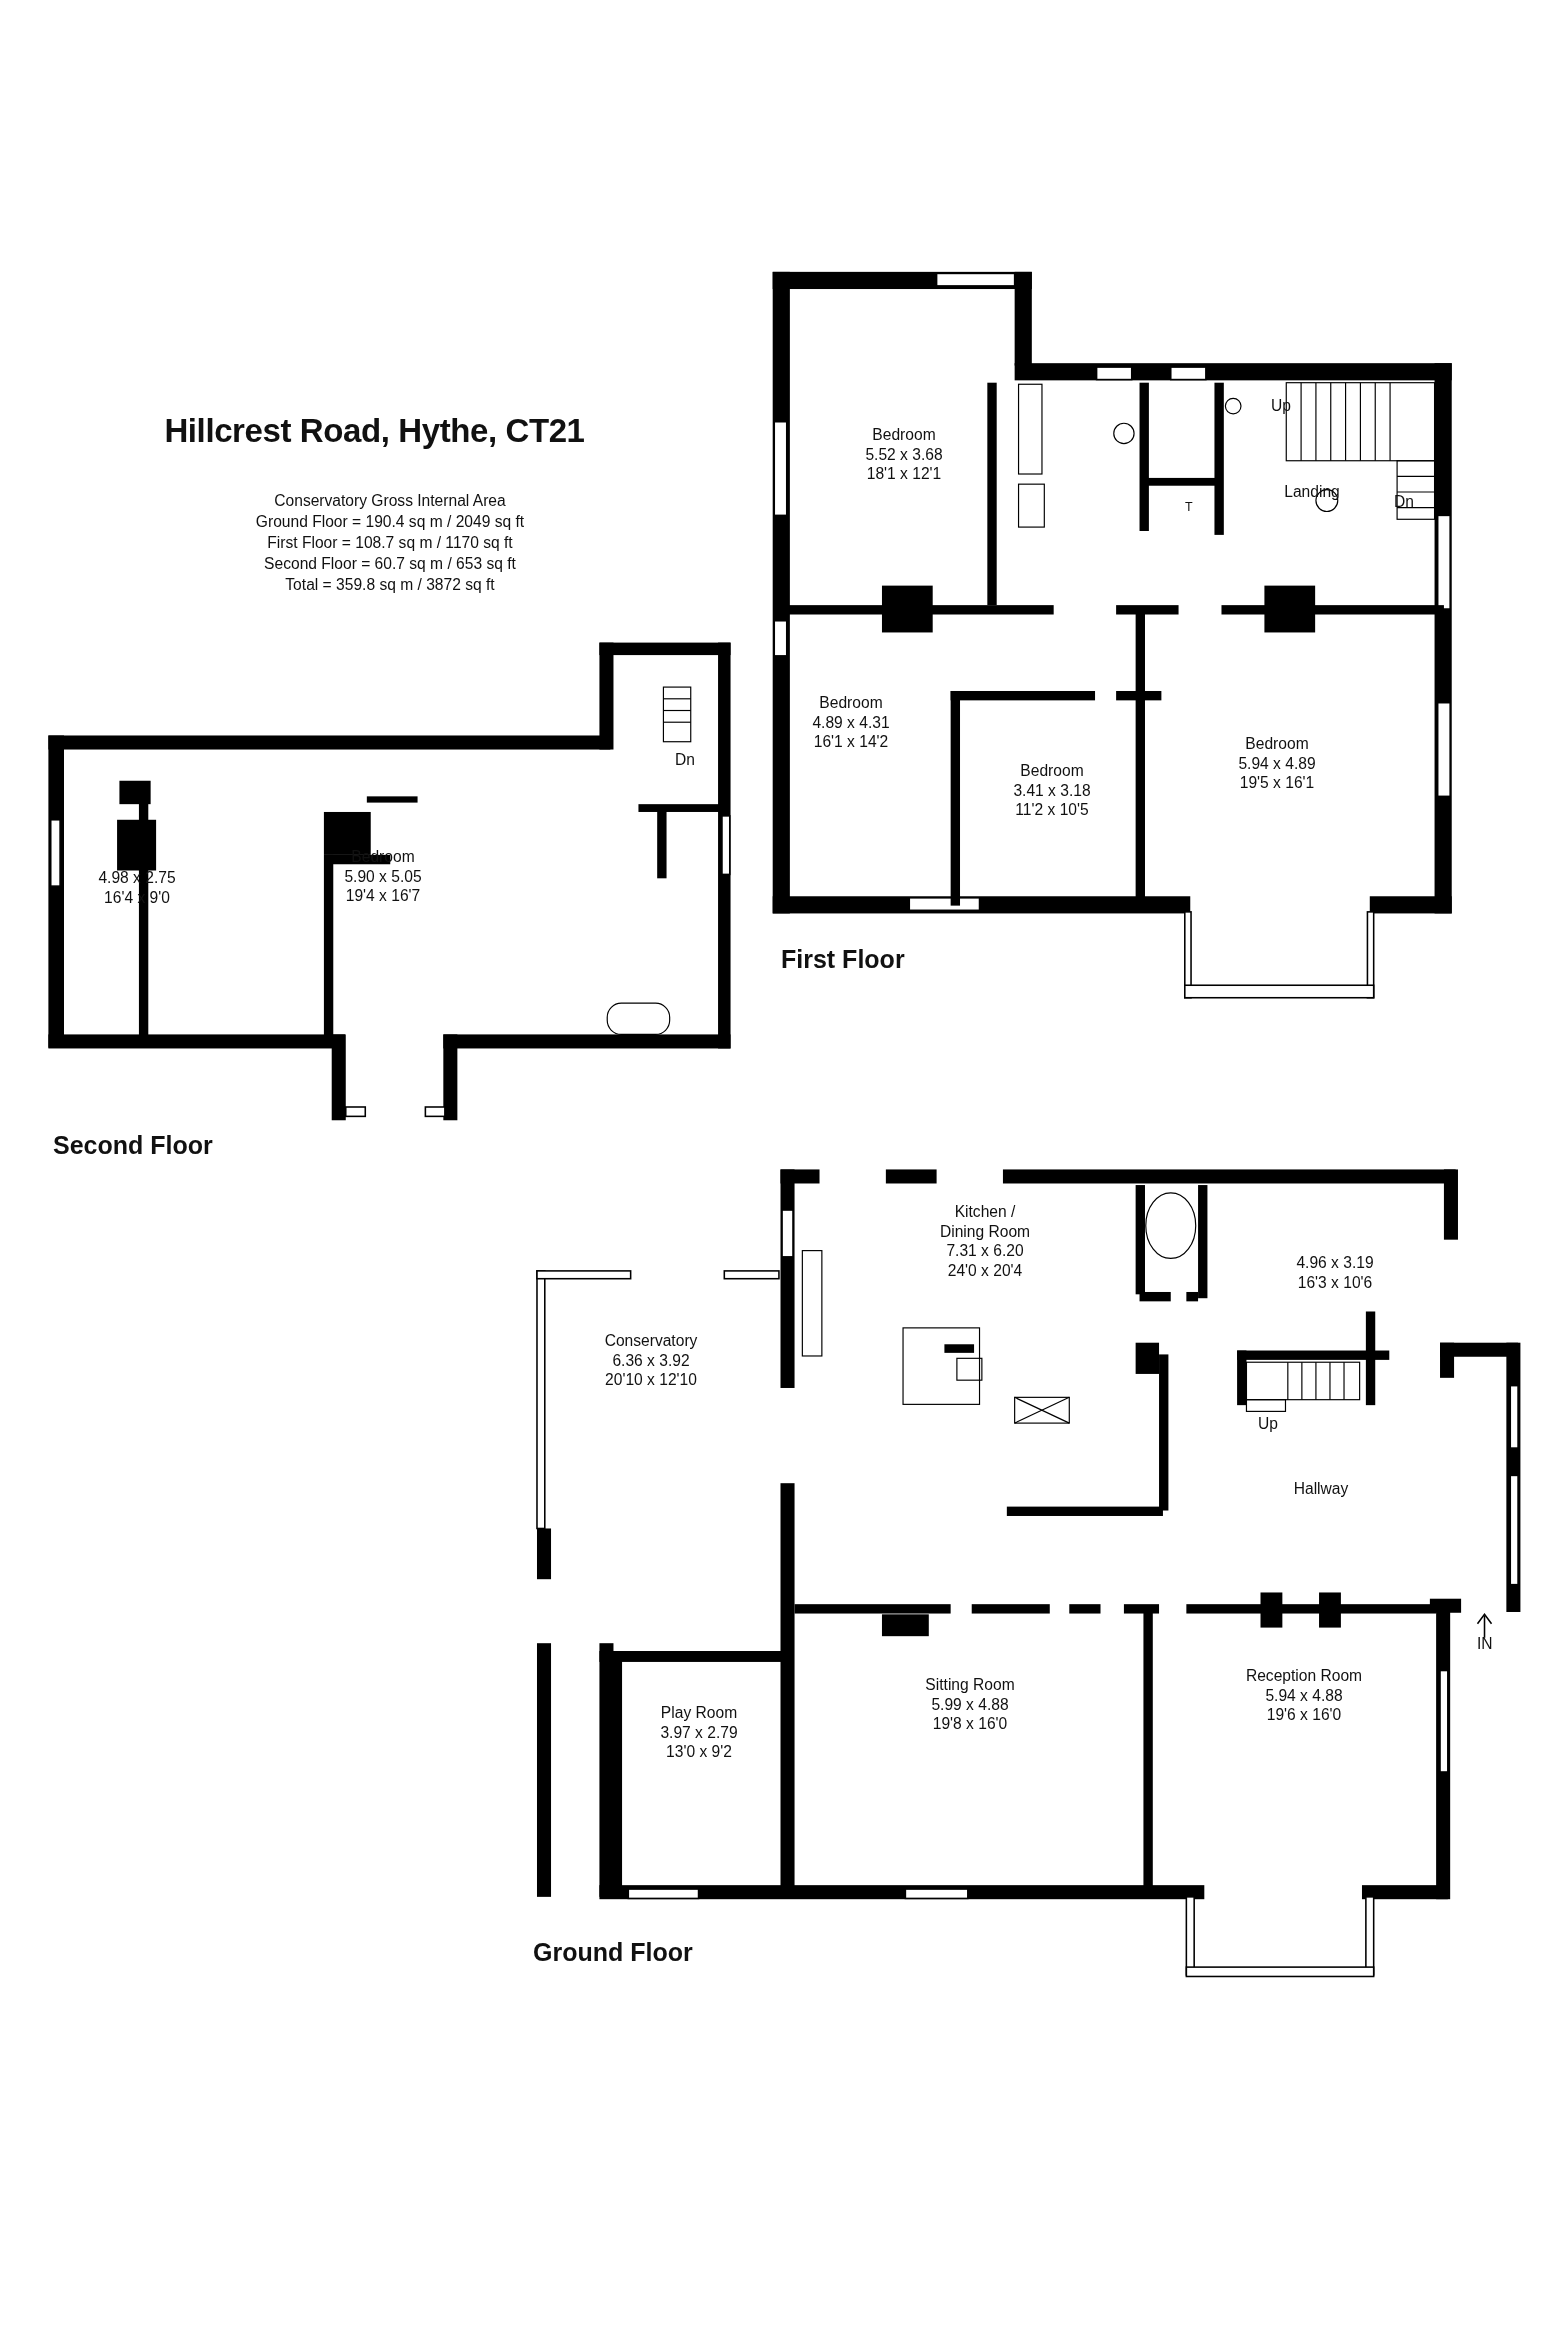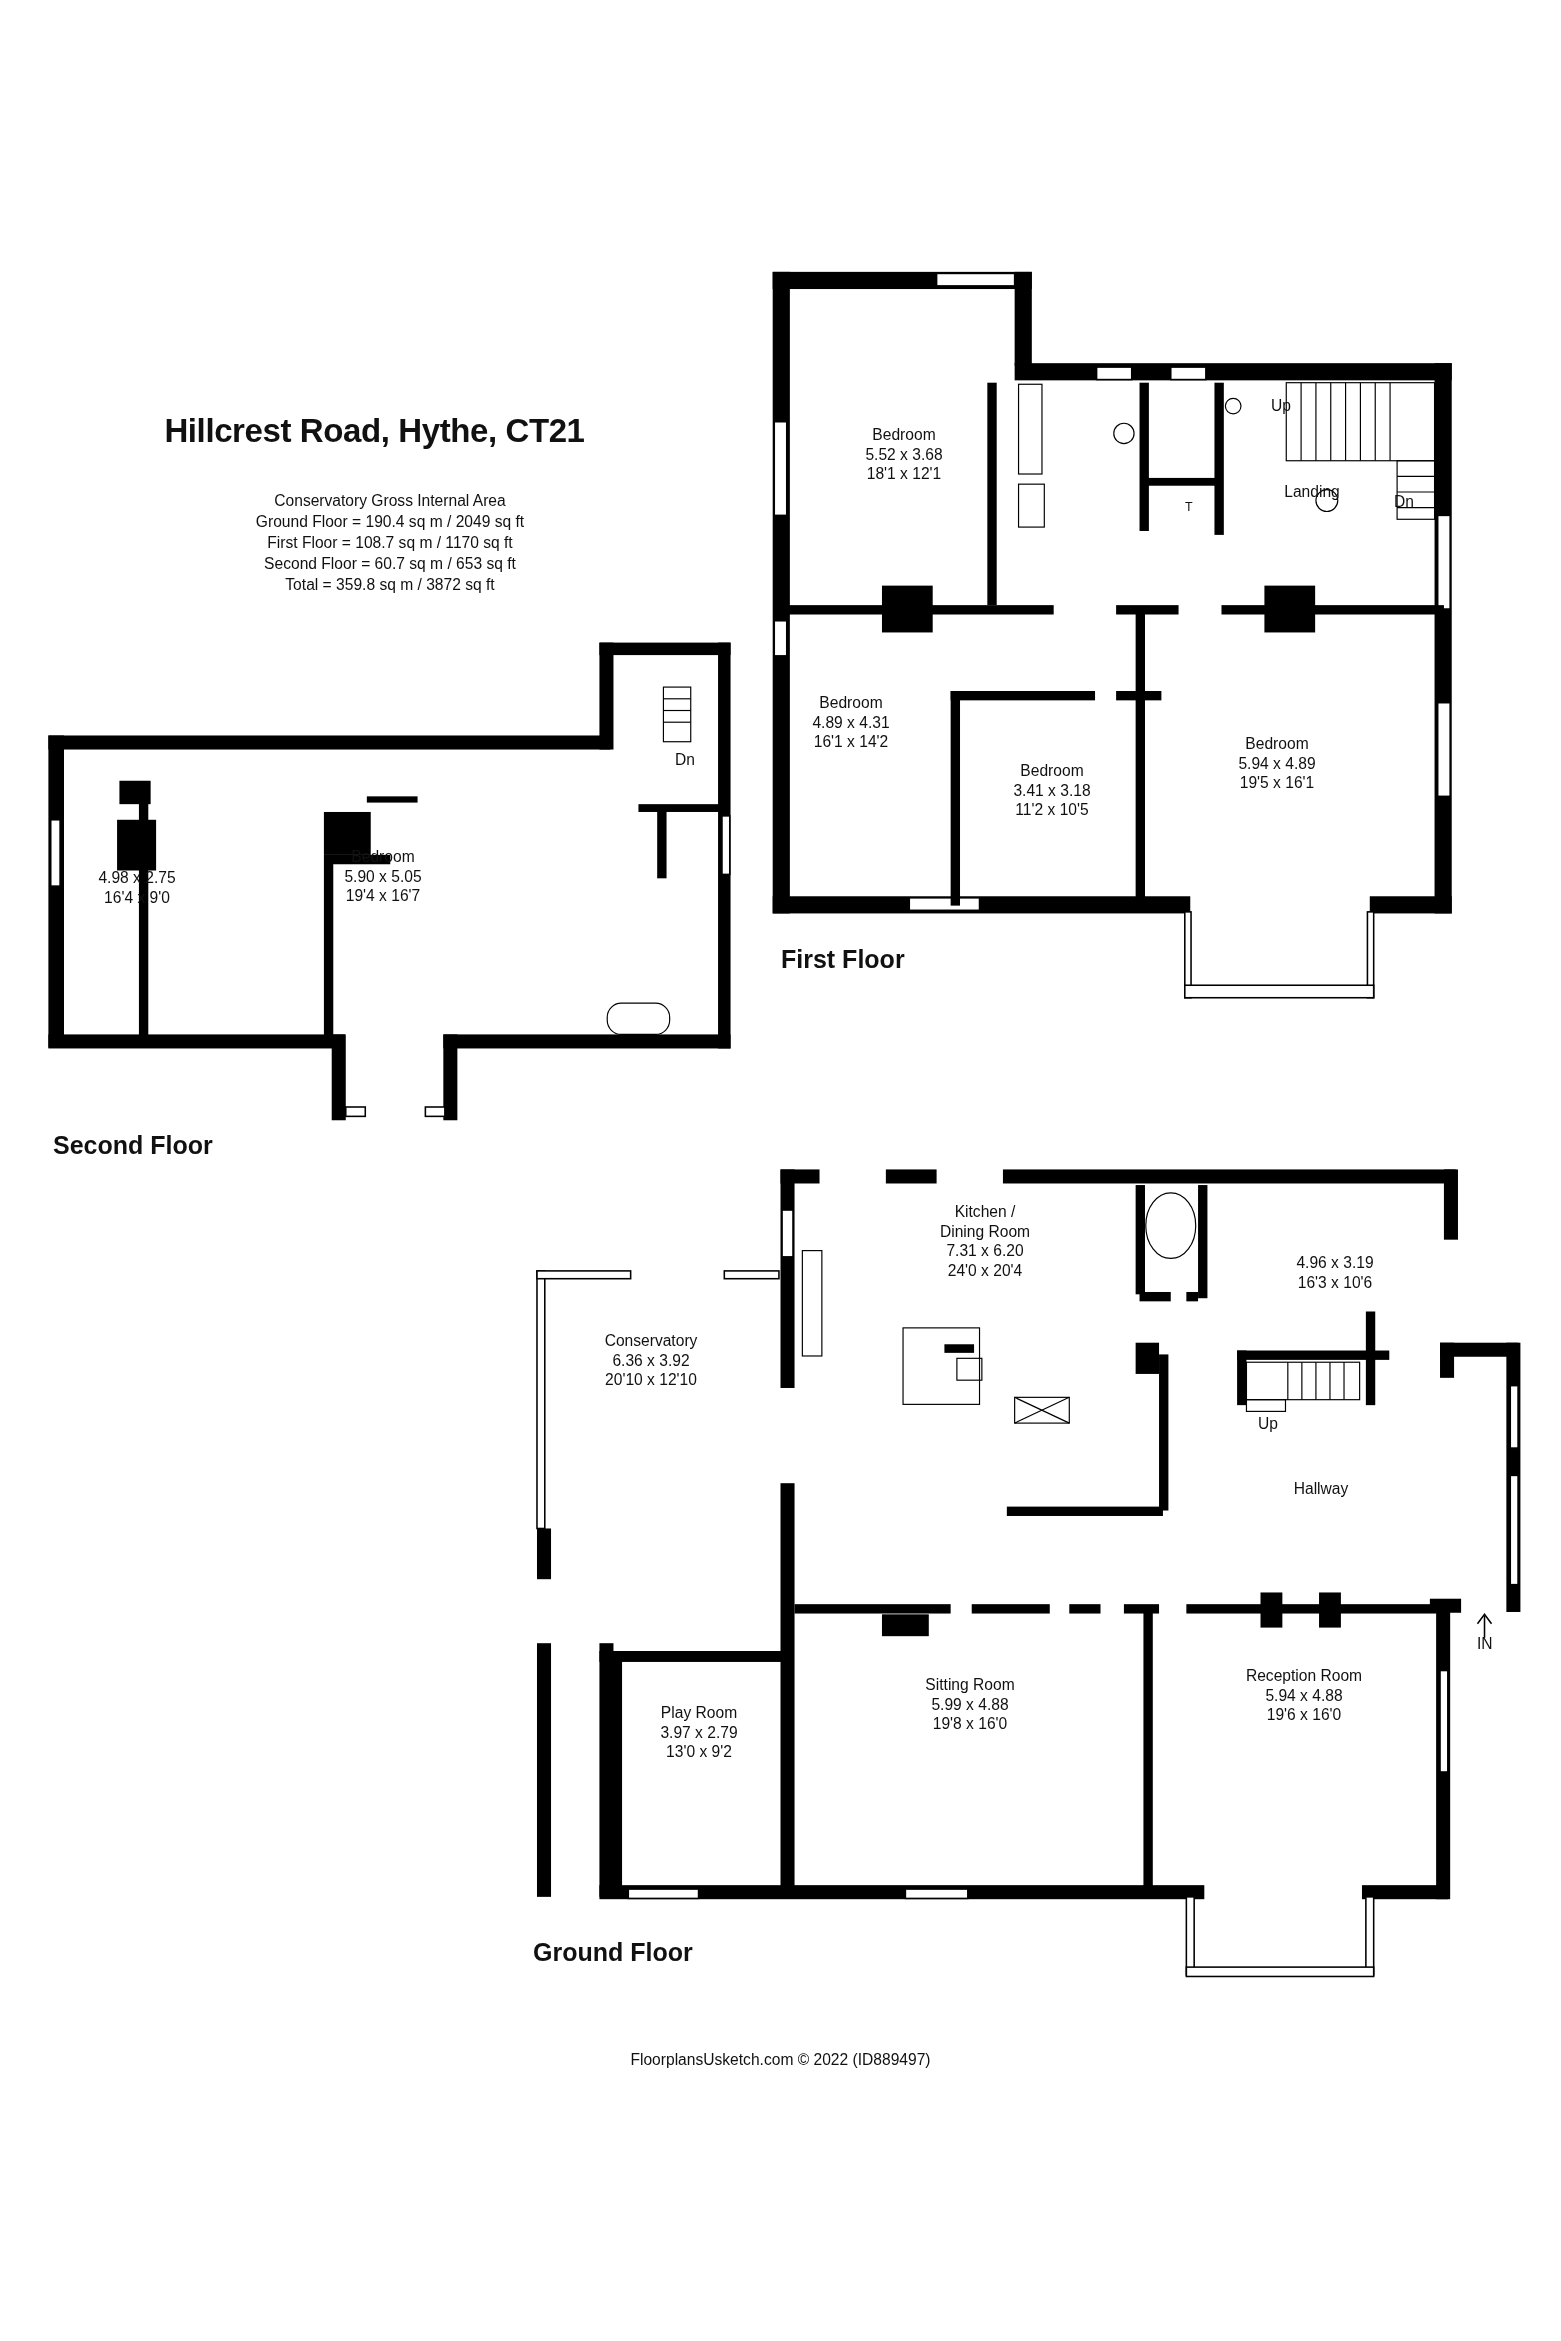--- a/index.html
+++ b/index.html
@@ -275,15 +275,14 @@
 </div>
 <div class="room-label" style="left:1296px; top:1666px;margin-left:8px;">
   <div>Reception Room</div>
   <div>5.94 x 4.88</div>
   <div>19'6 x 16'0</div>
 </div>
 <div class="stair-lbl" style="left:1258px; top:1415px;">Up</div>
 <div class="stair-lbl" style="left:1477px; top:1635px;">IN</div>
 
 <div class="abs footer">
-  <div>FloorplansUsketch.com © 2022 (ID889497)</div>
 </div>
 
 
 </body></html>

